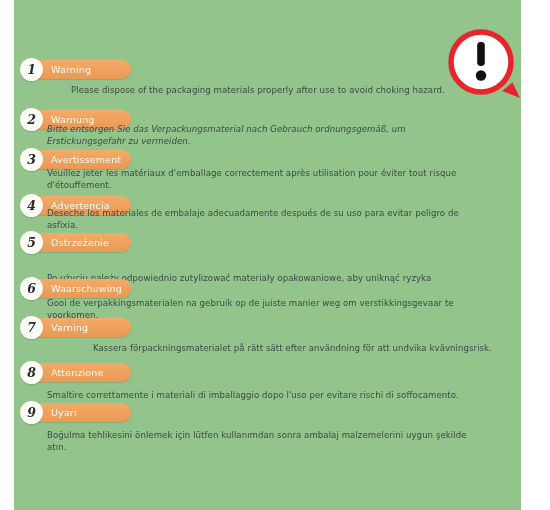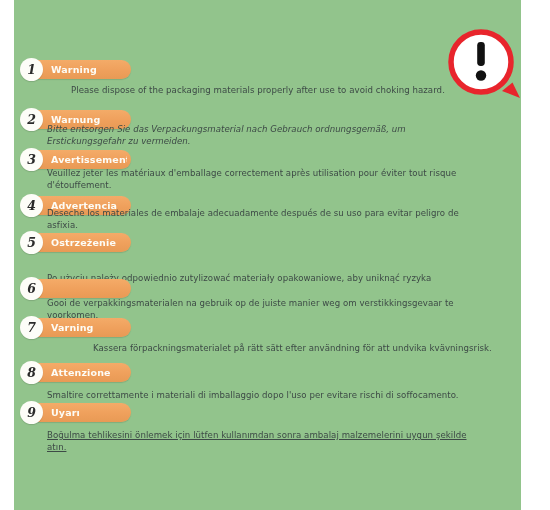--- a/index.html
+++ b/index.html
@@ -85,21 +85,21 @@
   }
   .badge-label {
     position: absolute;
     left: 23px;
     top: 0;
     right: 4px;
     height: 19px;
     line-height: 19px;
     color: #fdfcf6;
     font-size: 9.5px;
-    font-weight: bold;
+    font-weight: normal;
     letter-spacing: 0.15px;
     white-space: nowrap;
     overflow: hidden;
   }
 
   .body-text {
     position: absolute;
     left: 33px;
     width: 420px;
     color: #3d4a46;
@@ -162,20 +162,21 @@
         <div class="badge" style="position:absolute; top:233px;">
           <span class="badge-num">5</span>
           <span class="badge-label">Ostrzeżenie</span>
         </div>
         <div class="body-text" style="top:273px;">Po użyciu należy odpowiednio zutylizować materiały opakowaniowe, aby uniknąć ryzyka zadławienia.</div>
       </div>
 
       <div class="notice" style="top:0px;">
         <div class="badge" style="position:absolute; top:279px;">
           <span class="badge-num">6</span>
+          <span class="badge-label">Waarschuwing</span>
         </div>
         <div class="body-text" style="top:298px;">Gooi de verpakkingsmaterialen na gebruik op de juiste manier weg om verstikkingsgevaar te voorkomen.</div>
       </div>
 
       <div class="notice" style="top:0px;">
         <div class="badge" style="position:absolute; top:318px;">
           <span class="badge-num">7</span>
           <span class="badge-label">Varning</span>
         </div>
         <div class="body-text" style="top:343px;margin-left:46px;">Kassera förpackningsmaterialet på rätt sätt efter användning för att undvika kvävningsrisk.</div>
@@ -187,18 +188,18 @@
           <span class="badge-label">Attenzione</span>
         </div>
         <div class="body-text" style="top:390px;">Smaltire correttamente i materiali di imballaggio dopo l'uso per evitare rischi di soffocamento.</div>
       </div>
 
       <div class="notice" style="top:0px;">
         <div class="badge" style="position:absolute; top:403px;">
           <span class="badge-num">9</span>
           <span class="badge-label">Uyarı</span>
         </div>
-        <div class="body-text" style="top:430px;text-decoration:underline;">Boğulma tehlikesini önlemek için lütfen kullanımdan sonra ambalaj malzemelerini uygun şekilde atın.</div>
+        <div class="body-text" style="top:430px;">Boğulma tehlikesini önlemek için lütfen kullanımdan sonra ambalaj malzemelerini uygun şekilde atın.</div>
       </div>
 
     </div>
   </div>
 </div>
 
 </body></html>

